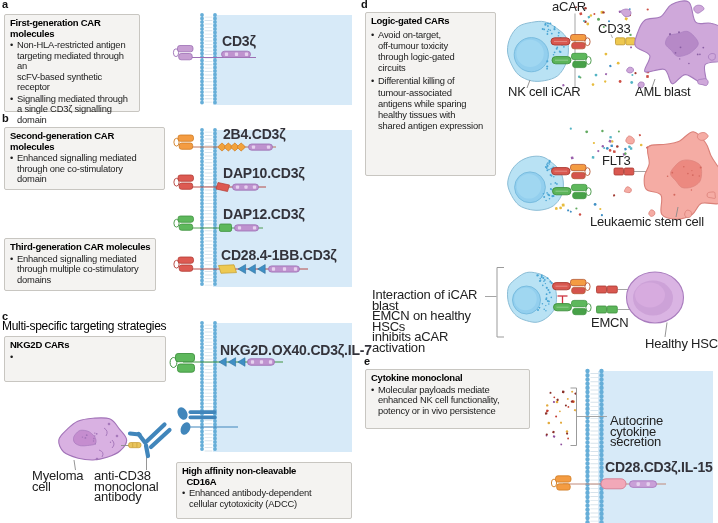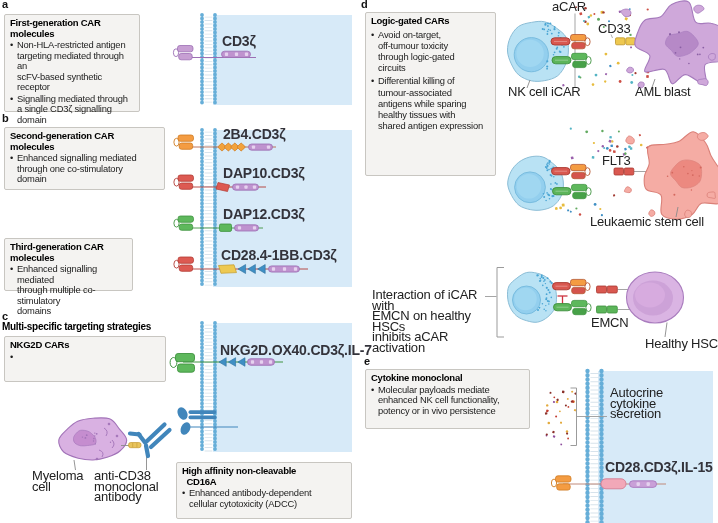--- a/index.html
+++ b/index.html
@@ -9,21 +9,21 @@
 .plet{font-size:11px;font-weight:bold;color:#111;line-height:12px}
 .ibox{background:#f4f3f1;border:1px solid #c8c6c1;border-radius:2px;box-sizing:border-box;
       padding:3px 4px 3px 5px;color:#1c1c1c}
 .ititle{font-size:9.5px;font-weight:bold;letter-spacing:-0.25px;line-height:10.6px;color:#000;white-space:pre-line}
 .bul{display:flex;margin-top:1px}
 .mk{width:7px;flex:none;font-size:9.4px;line-height:10.5px;color:#1c1c1c}
 .lg .bt2,.lg .mk{line-height:11.2px}
 .lg .bul{margin-top:2px}
 .bt2{font-size:9.4px;line-height:10.5px;letter-spacing:-0.2px;color:#1c1c1c;white-space:pre-line}
 .mol{font-size:14px;font-weight:bold;letter-spacing:-0.2px;color:#33333b;line-height:11px;white-space:nowrap}
-.chead{font-size:10px;font-weight:bold;letter-spacing:-0.3px;color:#000;line-height:11px;white-space:nowrap}
+.chead{font-size:12px;font-weight:normal;letter-spacing:-0.3px;color:#000;line-height:11px;white-space:nowrap}
 .cell{font-size:13px;letter-spacing:-0.2px;color:#222;line-height:10.6px;white-space:pre-line}
 </style>
 </head>
 <body>
 
 <div class="fig">
 <svg width="718" height="523" viewBox="0 0 718 523" style="position:absolute;left:0;top:0">
       <g>
         <rect x="213" y="15" width="139" height="90" fill="#d7eaf8"></rect>
         <line x1="208.5" y1="16.7" x2="208.5" y2="105.0" stroke="#d7e3ec" stroke-width="7.8" stroke-dasharray="0.9 2.5"></line>
@@ -555,21 +555,21 @@
       <div class="bul">
         <span class="mk">•</span>
         <span class="bt2">Enhanced signalling mediated
 through one co-stimulatory
 domain</span>
       </div>
     </div>
     <div class="mol" style="left:223px;top:129px">2B4.CD3ζ</div>
     <div class="mol" style="left:223px;top:168px">DAP10.CD3ζ</div>
     <div class="mol" style="left:223px;top:209px">DAP12.CD3ζ</div>
-    <div class="ibox" style="left:4px;top:238px;width:129px;height:53px">
+    <div class="ibox" style="left:4px;top:238px;width:152px;height:53px">
       <div class="ititle">Third-generation CAR molecules</div>
       <div class="bul">
         <span class="mk">•</span>
         <span class="bt2">Enhanced signalling mediated
 through multiple co-stimulatory
 domains</span>
       </div>
     </div>
     <div class="mol" style="left:221px;top:250px">CD28.4-1BB.CD3ζ</div>
     <div class="plet" style="left:2px;top:310px">c</div>
@@ -613,31 +613,31 @@
 shared antigen expression</span>
       </div>
     </div>
     <div class="cell" style="left:552px;top:2px">aCAR</div>
     <div class="cell" style="left:598px;top:24px">CD33</div>
     <div class="cell" style="left:508px;top:87px">NK cell</div>
     <div class="cell" style="left:551px;top:87px">iCAR</div>
     <div class="cell" style="left:635px;top:87px">AML blast</div>
     <div class="cell" style="left:602px;top:156px">FLT3</div>
     <div class="cell" style="left:590px;top:217px">Leukaemic stem cell</div>
-    <div class="cell" style="left:372px;top:290px;width:120px">Interaction of iCAR with
+    <div class="cell" style="left:372px;top:290px;width:120px">Interaction of iCAR blast
 EMCN on healthy HSCs
 inhibits aCAR activation</div>
     <div class="cell" style="left:591px;top:318px">EMCN</div>
     <div class="cell" style="left:645px;top:339px">Healthy HSC</div>
     <div class="plet" style="left:364px;top:355px">e</div>
     <div class="ibox" style="left:365px;top:369px;width:165px;height:60px">
       <div class="ititle">Cytokine monoclonal</div>
       <div class="bul">
         <span class="mk">•</span>
         <span class="bt2">Molecular payloads mediate
 enhanced NK cell functionality,
 potency or in vivo persistence</span>
       </div>
     </div>
-    <div class="cell" style="left:610px;top:388px;width:98px">Autocrine cytokine
+    <div class="cell" style="left:610px;top:416px;width:98px">Autocrine cytokine
 secretion</div>
     <div class="mol" style="left:605px;top:462px">CD28.CD3ζ.IL-15</div>
 </div>
 
 </body></html>

